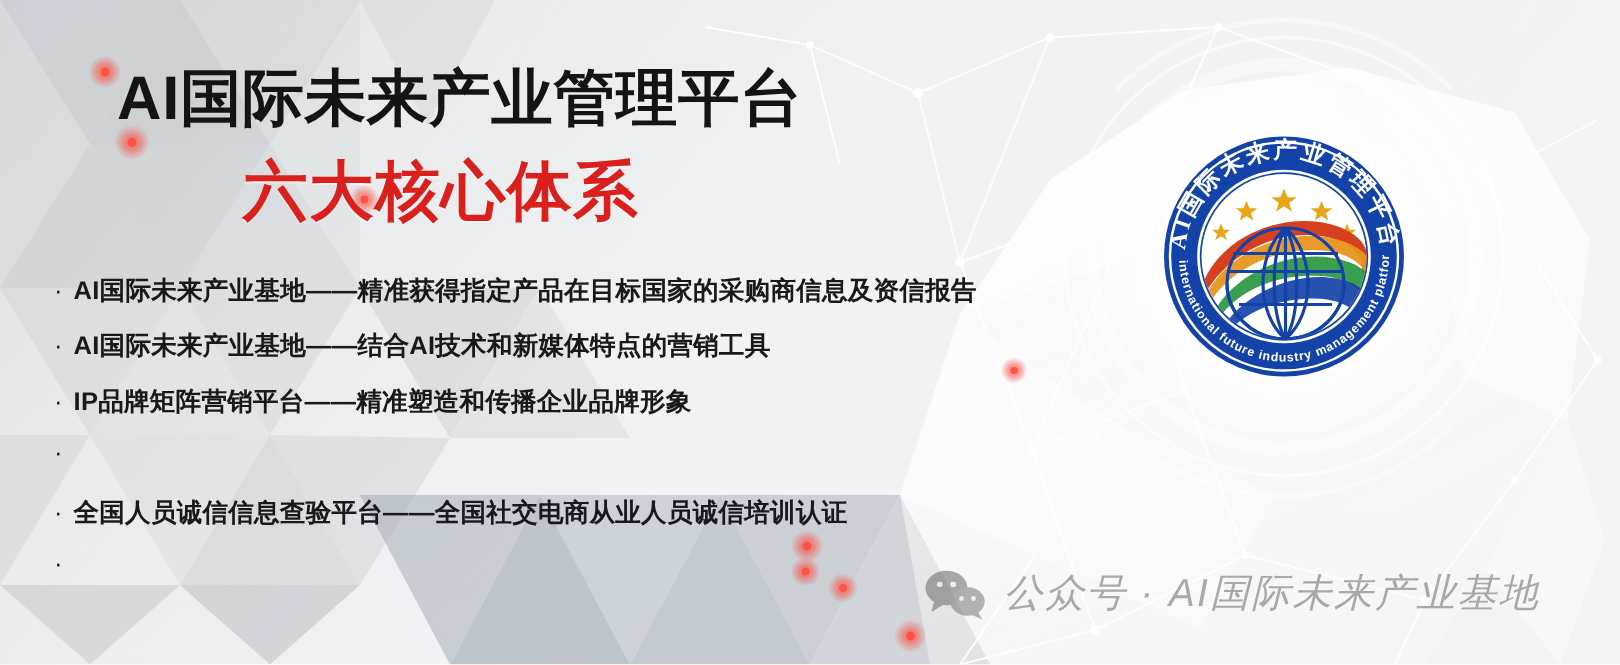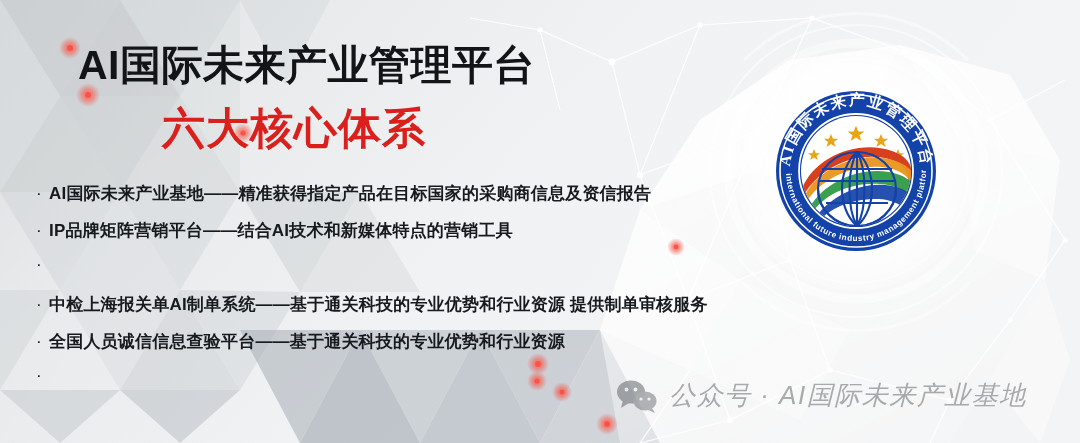--- a/index.html
+++ b/index.html
@@ -314,32 +314,32 @@
   <div class="title-main">AI国际未来产业管理平台</div>
   <div class="title-sub">六大核心体系</div>
 
   <div class="bullet-list">
     <div class="bullet-row">
       <span class="bullet-dot">·</span>
       <span class="bullet-text">AI国际未来产业基地——精准获得指定产品在目标国家的采购商信息及资信报告</span>
     </div>
     <div class="bullet-row">
       <span class="bullet-dot">·</span>
-      <span class="bullet-text">IP品牌矩阵营销平台——结合AI技术和新媒体特点的营销工具</span>
-    </div>
-    <div class="bullet-row">
-      <span class="bullet-dot">·</span>
-    </div>
-    <div class="bullet-row">
-      <span class="bullet-dot">·</span>
-      <span class="bullet-text">中检上海报关单AI制单系统——基于通关科技的专业优势和行业资源 提供制单审核服务</span>
-    </div>
-    <div class="bullet-row">
-      <span class="bullet-dot">·</span>
-      <span class="bullet-text">全国人员诚信信息查验平台——基于通关科技的专业优势和行业资源</span>
+      <span class="bullet-text">AI国际未来产业基地——结合AI技术和新媒体特点的营销工具</span>
+    </div>
+    <div class="bullet-row">
+      <span class="bullet-dot">·</span>
+      <span class="bullet-text">IP品牌矩阵营销平台——精准塑造和传播企业品牌形象</span>
+    </div>
+    <div class="bullet-row">
+      <span class="bullet-dot">·</span>
+    </div>
+    <div class="bullet-row">
+      <span class="bullet-dot">·</span>
+      <span class="bullet-text">全国人员诚信信息查验平台——全国社交电商从业人员诚信培训认证</span>
     </div>
     <div class="bullet-row">
       <span class="bullet-dot">·</span>
     </div>
   </div>
 
   <div class="watermark">
     <svg class="wm-icon" viewBox="0 0 42 34" xmlns="http://www.w3.org/2000/svg">
       <g fill="#5d6165" opacity="0.9">
         <ellipse cx="15" cy="13" rx="14" ry="11.5"></ellipse>

